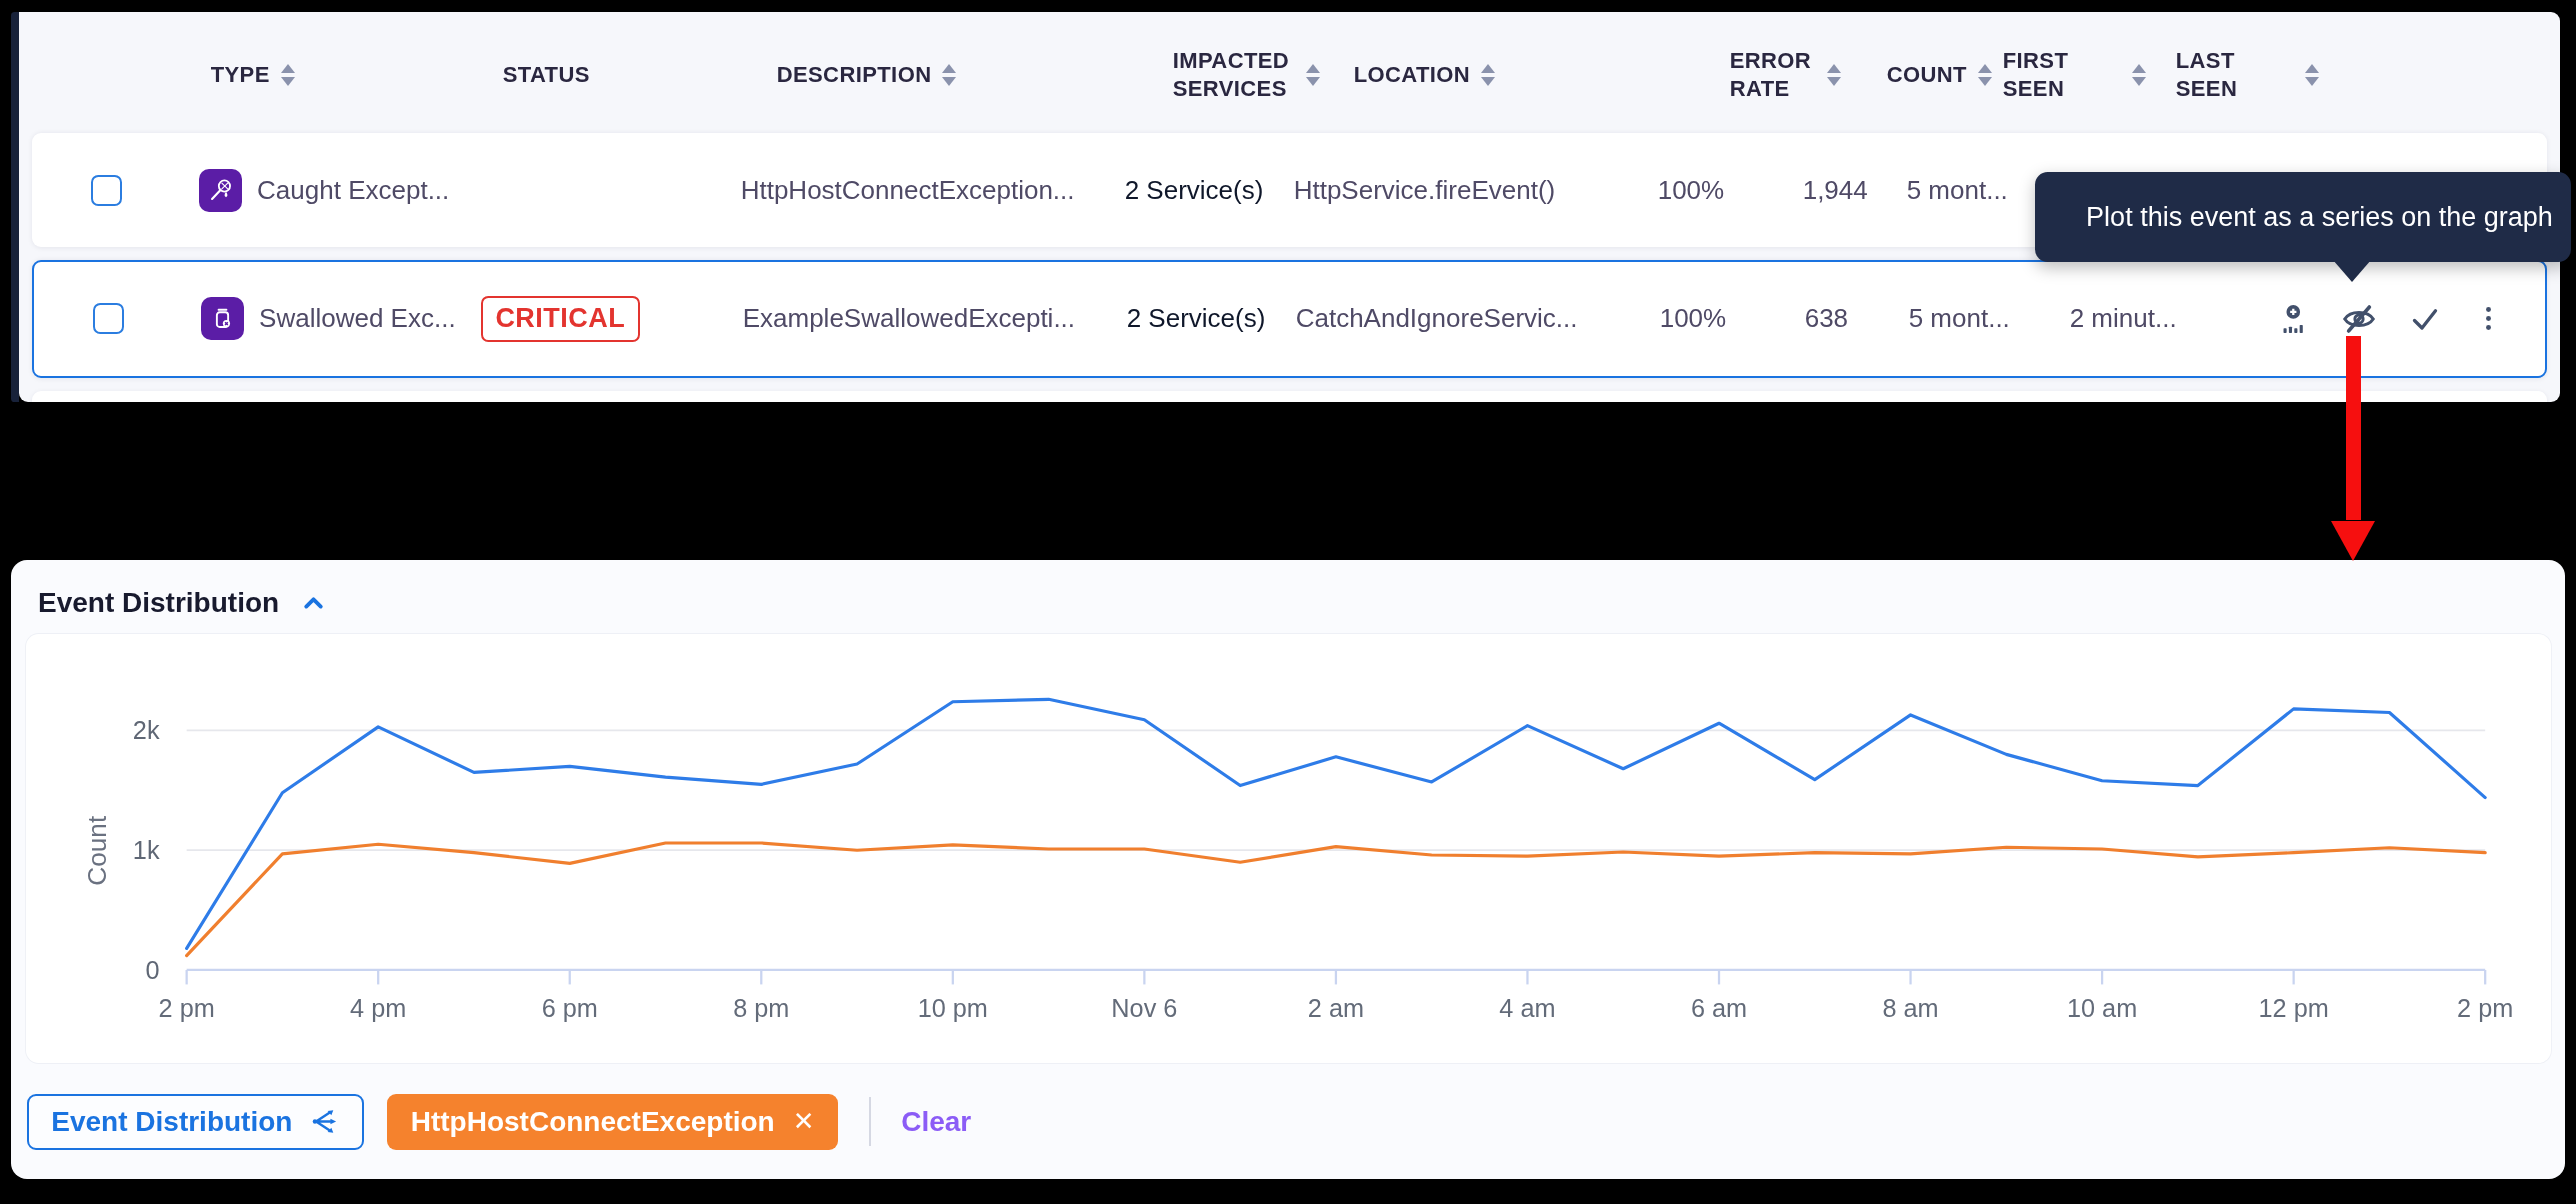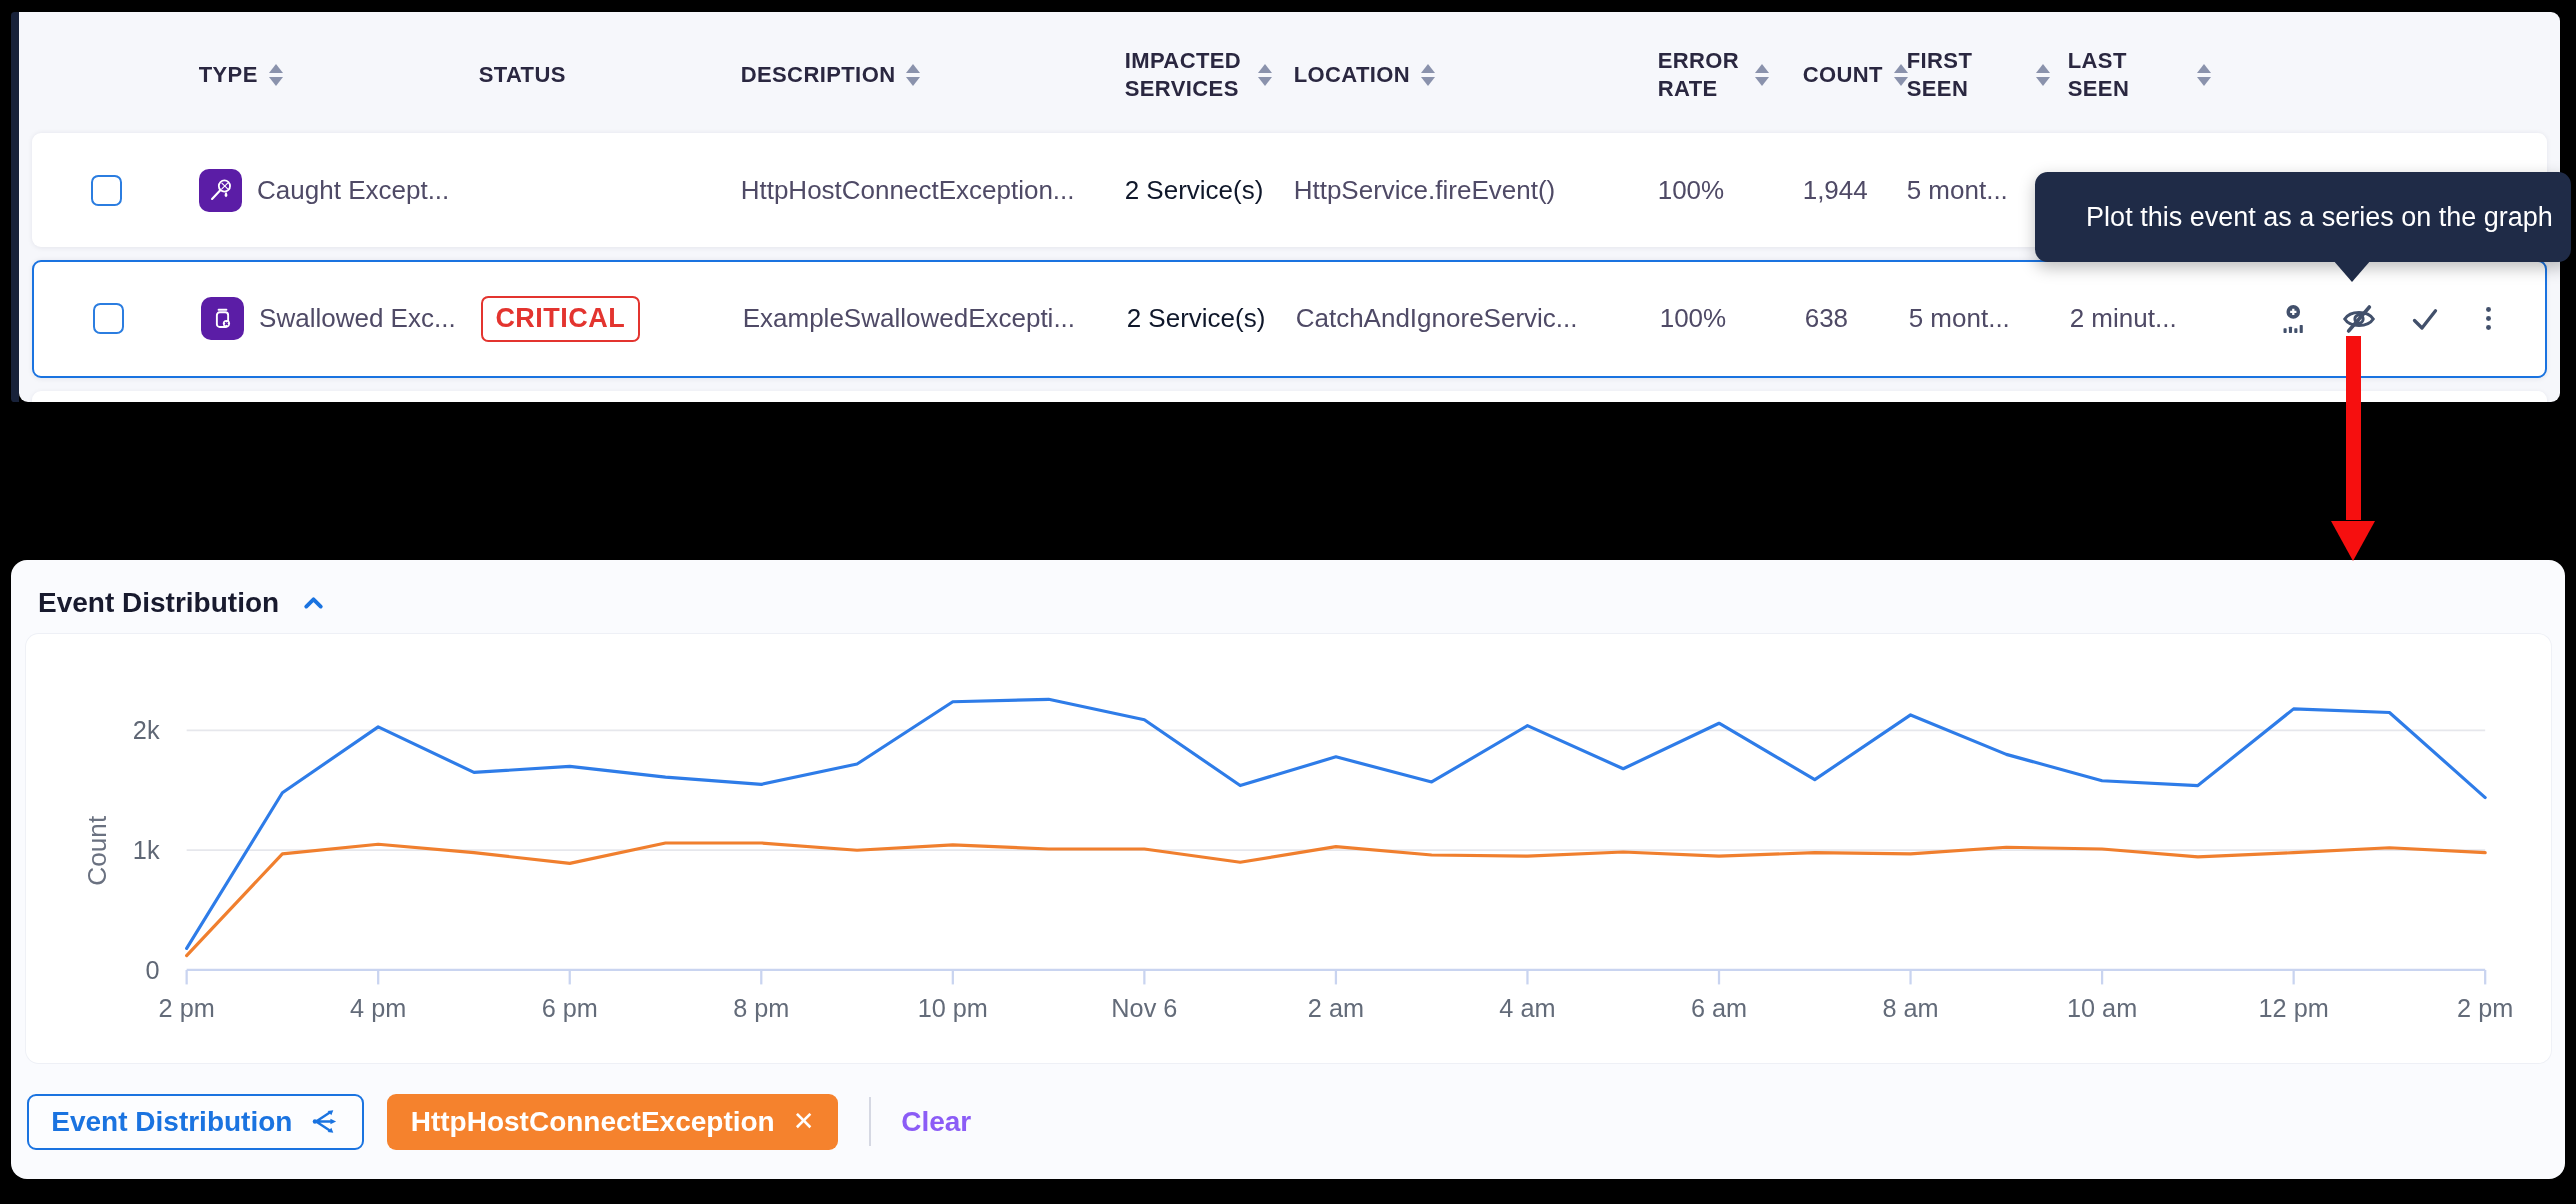--- a/index.html
+++ b/index.html
@@ -2,21 +2,21 @@
 <html style="font-size:14.5px"><head>
 <meta charset="utf-8">
 <style>
   html,body{margin:0;padding:0;background:#000;}
   .stage{position:relative;width:2576px;height:1205px;background:#000;font-family:"Liberation Sans",sans-serif;overflow:hidden;}
 
   
   .edge-strip{position:absolute;left:11px;top:11.8px;width:8.1px;height:390px;background:#18223a;border-radius:3.6px 0 0 3.6px;}
   .table-card{position:absolute;left:19px;top:11.8px;width:2541px;height:390px;background:#f6f7fb;border-radius:0 9px 9px 9px;overflow:hidden;
               --cols:149px 280px 262px 384px 176px 353px 145px 108px 161px 161px 1fr;}
-  .thead{display:grid;grid-template-columns:var(--cols);align-items:center;height:116px;margin:5.4px 12.7px 0;}
+  .thead{display:grid;grid-template-columns:var(--cols);align-items:center;height:116px;margin:5.4px 12.7px 0;gap:12px;}
   .th{display:flex;align-items:center;font-size:22px;font-weight:700;color:#2a2740;letter-spacing:0.4px;line-height:1.3;}
   .sort{display:inline-flex;flex-direction:column;gap:3.6px;margin-left:11px;flex:none;}
   .sort i{width:0;height:0;border-left:7.2px solid transparent;border-right:7.2px solid transparent;}
   .sort .su{border-bottom:9px solid #8a92ac;}
   .sort .sd{border-top:9px solid #8a92ac;}
   .row{display:grid;grid-template-columns:var(--cols);align-items:center;height:114px;margin:0 12.7px 12.7px;background:#fff;border-radius:9px;box-shadow:0 0.9px 5.4px rgba(20,30,60,.08);}
   .row.selected{border:2.3px solid #1a73e0;}
   .row-peek{height:16.3px;margin:0 12.7px;background:#fff;border-radius:9px 9px 0 0;box-shadow:0 0.9px 5.4px rgba(20,30,60,.08);}
   .cell{display:flex;align-items:center;font-size:26px;color:#4f4a66;overflow:hidden;white-space:nowrap;}
   .c-check{justify-content:center;}

